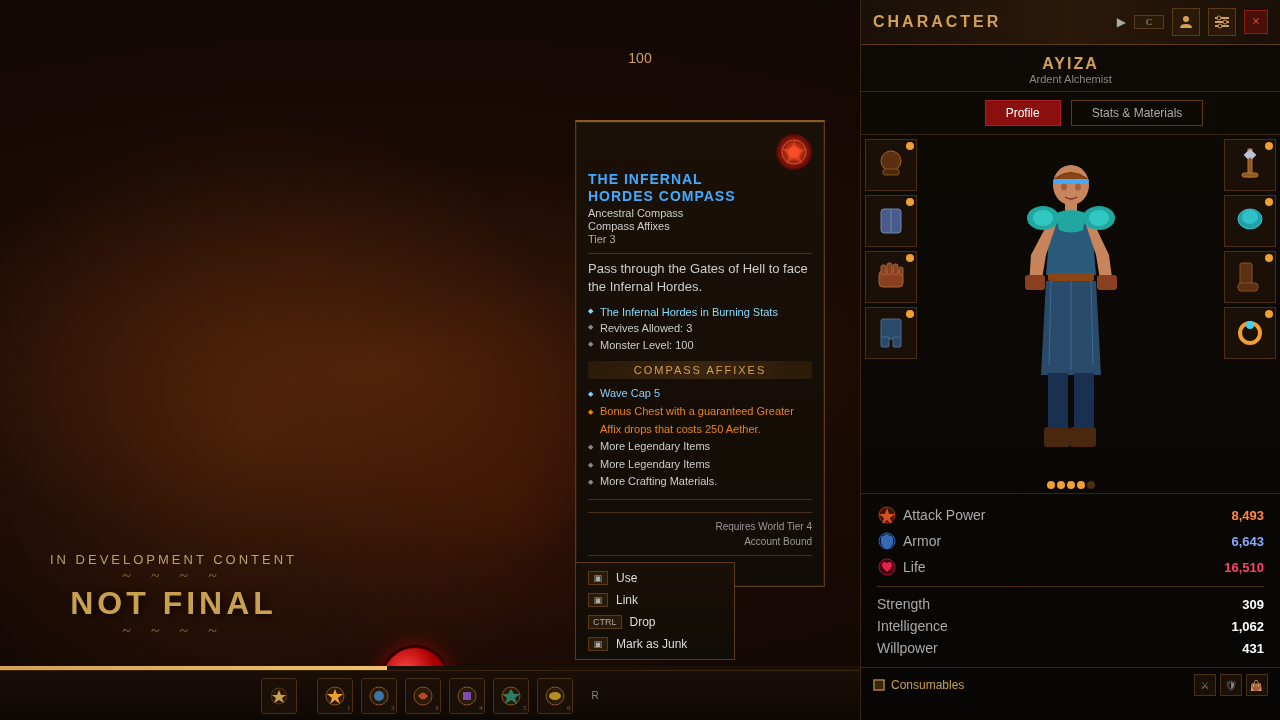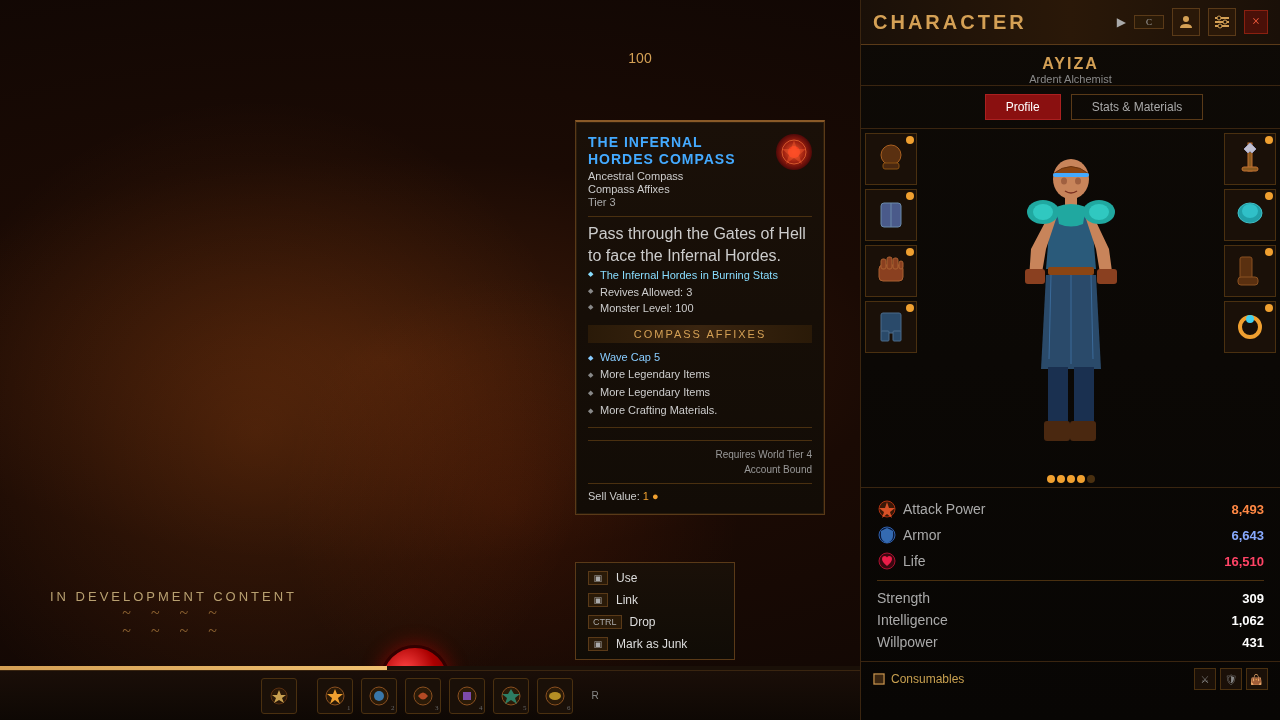--- a/index.html
+++ b/index.html
@@ -78,20 +78,21 @@
 
     .item-title {
       font-size: 14px;
       font-weight: bold;
       color: #4af;
       font-family: 'Arial', sans-serif;
       letter-spacing: 1px;
       text-transform: uppercase;
       line-height: 1.2;
       margin-bottom: 2px;
+      margin-top: 37px;
     }
     .item-icon {
       position: absolute;
       right: 10px;
       top: 10px;
       width: 40px;
       height: 40px;
     }
     .item-icon svg { width: 40px; height: 40px; }
 
@@ -106,23 +107,24 @@
       color: #aaa;
       font-family: 'Arial', sans-serif;
       margin-bottom: 8px;
     }
     .item-divider {
       border: none;
       border-top: 1px solid #4a3010;
       margin: 6px 0;
     }
     .item-description {
-      font-size: 16px;
+      font-size: 13px;
       color: #ccc;
       font-family: 'Arial', sans-serif;
+      margin-bottom: 8px;
       line-height: 1.4;
     }
     .bullet-list {
       list-style: none;
       margin-bottom: 8px;
     }
     .bullet-list li {
       font-size: 11px;
       color: #ccc;
       font-family: 'Arial', sans-serif;
@@ -242,21 +244,21 @@
     
     .panel-header {
       display: flex;
       align-items: center;
       justify-content: space-between;
       padding: 8px 12px;
       background: linear-gradient(90deg, #1a1008, #2a1808, #1a1008);
       border-bottom: 1px solid #5a3a18;
     }
     .panel-title {
-      font-size: 20px;
+      font-size: 16px;
       color: #d4a055;
       font-family: 'Arial', sans-serif;
       font-weight: bold;
       letter-spacing: 3px;
     }
     .panel-header-icons {
       display: flex;
       gap: 8px;
       align-items: center;
     }
@@ -280,21 +282,21 @@
       display: flex;
       align-items: center;
       justify-content: center;
       font-size: 14px;
       cursor: pointer;
     }
 
     
     .char-info {
       text-align: center;
-      padding: 10px 0 0;
+      padding: 10px 0 6px;
       border-bottom: 1px solid #3a2510;
     }
     .char-name {
       font-size: 16px;
       color: #d4a055;
       font-family: 'Arial', sans-serif;
       font-weight: bold;
       letter-spacing: 2px;
     }
     .char-class {
@@ -561,20 +563,21 @@
     }
   </style>
 </head>
 <body>
 
 <div class="bg-scene"></div>
 
 <div class="dev-watermark">
   <div class="dev-top">IN DEVELOPMENT CONTENT</div>
   <div class="dev-decor">~ ~ ~ ~</div>
+  <div class="dev-main">NOT FINAL</div>
   <div class="dev-decor">~ ~ ~ ~</div>
 </div>
 
 <div class="health-orb"></div>
 <div class="health-orb-inner">9/9</div>
 
 <div class="item-tooltip">
   <div style="padding-right: 45px;">
     <div class="item-title">
       <span>THE INFERNAL</span><br>
@@ -607,20 +610,21 @@
 
   <ul class="bullet-list">
     <li class="highlight"><span>The Infernal Hordes in Burning Stats</span></li>
     <li><span>Revives Allowed: 3</span></li>
     <li><span>Monster Level: 100</span></li>
   </ul>
 
   <div class="affixes-header">COMPASS AFFIXES</div>
 
   <div class="affix-item blue">Wave Cap 5</div>
+  <div class="affix-item orange">Bonus Chest with a guaranteed Greater Affix drops that costs 250 Aether.</div>
   <div class="affix-item">More Legendary Items</div>
   <div class="affix-item">More Legendary Items</div>
   <div class="affix-item">More Crafting Materials.</div>
 
   <div class="item-footer">
     <hr class="item-divider">
     <div class="item-requires">
       <span>Requires World Tier 4</span><br>
       <span>Account Bound</span>
     </div>

